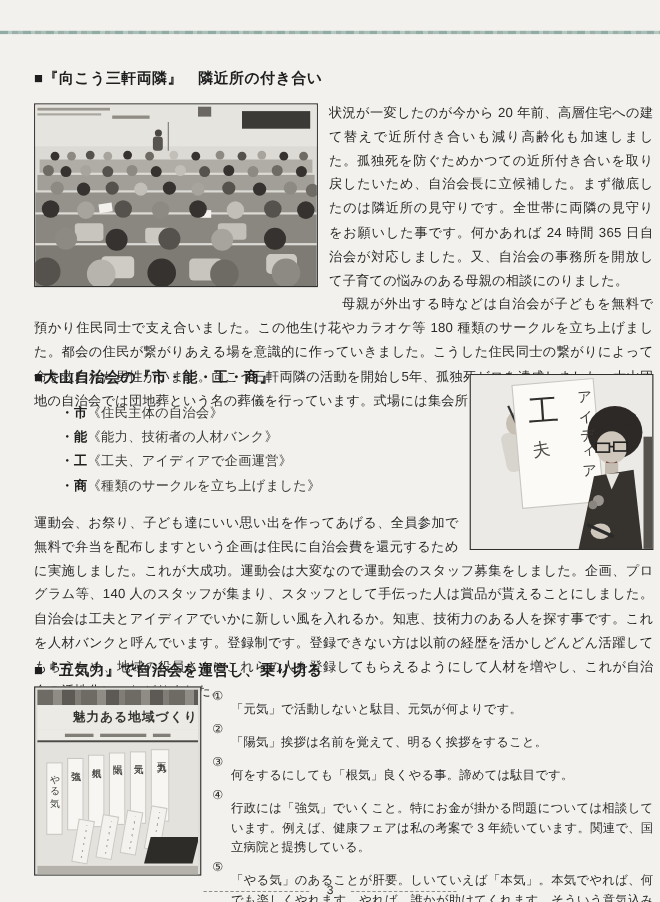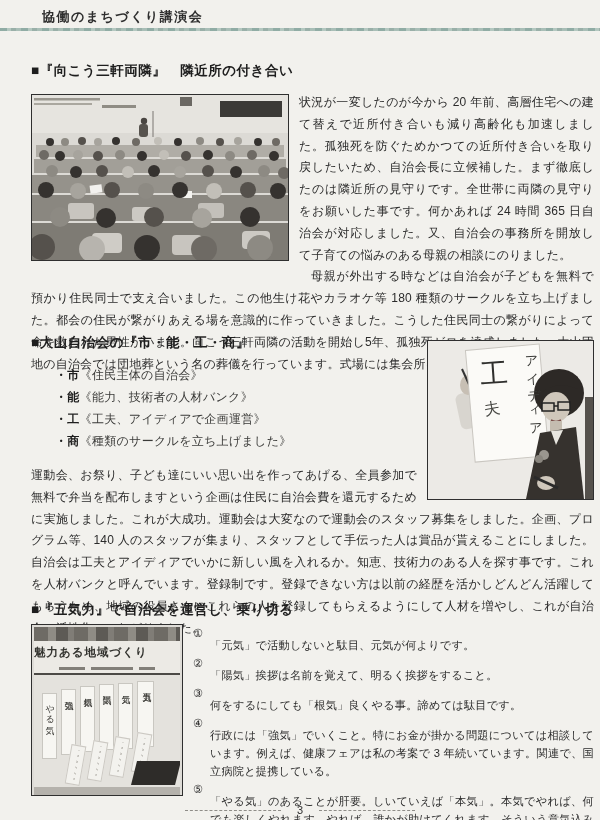--- a/index.html
+++ b/index.html
@@ -29,21 +29,21 @@
 
   
   .v-text{position:absolute;writing-mode:vertical-rl;text-orientation:upright;color:#3a3a37;}
   .idea{left:96px;top:6px;font-size:13px;letter-spacing:2px;transform:rotate(-4deg);}
   .paper-k1{position:absolute;left:52px;top:14px;font-size:28px;color:#2f2f2d;transform:rotate(-4deg);}
   .paper-k2{position:absolute;left:56px;top:58px;font-size:16px;color:#4a4a46;transform:rotate(-10deg);}
 
   
   .p3-top{margin:2px 2px 0;height:14px;
     background:repeating-linear-gradient(90deg,#6e6b65 0 14px,#8f8c85 14px 22px,#5d5a55 22px 34px,#807d77 34px 40px);}
-  .p3-banner{margin:0 2px;height:22px;line-height:22px;text-align:left;font-size:11.5px;font-weight:bold;
+  .p3-banner{margin:0 2px;height:22px;line-height:22px;text-align:right;font-size:11.5px;font-weight:bold;
     color:#33332f;background:#eceae5;letter-spacing:1px;white-space:nowrap;overflow:hidden;}
   .p3-sub{margin:0 2px;height:10px;background:#eceae5;border-bottom:2px solid #4c4a46;
     display:flex;justify-content:center;align-items:center;gap:6px;}
   .p3-sub span{display:block;height:3px;background:#817e78;}
   .p3-sub span:nth-child(1){width:26px;}
   .p3-sub span:nth-child(2){width:42px;}
   .p3-sub span:nth-child(3){width:16px;}
   .p3-board{position:relative;margin:0 2px;height:112px;background:#e4e2dd;overflow:hidden;}
   .strip-row{display:flex;gap:4px;padding:6px 0 0 8px;}
   .strip{width:15px;height:66px;background:#f7f6f2;border:1px solid #c9c7c1;
@@ -79,21 +79,20 @@
   
   .footer{position:absolute;left:0;top:804px;width:600px;display:flex;justify-content:center;align-items:center;gap:16px;}
   .dash{width:96px;border-top:1px dashed #8f8d88;height:0;}
   .pnum{font-size:11px;color:#2f2f2f;}
 </style>
 </head>
 <body>
 
 <div class="page">
 
-  <div class="doc-header">協働のまちづくり講演会</div>
   <div class="header-rule"></div>
 
   <section class="s1">
     <h2>■『向こう三軒両隣』　隣近所の付き合い</h2>
     <div class="photo photo1">
       <svg width="256" height="165" viewBox="0 0 256 165">
         <rect width="256" height="165" fill="#dcdad5"></rect>
         <rect width="256" height="38" fill="#e6e4df"></rect>
         <rect x="2" y="3" width="66" height="2.5" fill="#9a978f"></rect>
         <rect x="2" y="8" width="58" height="2" fill="#aaa79f"></rect>

